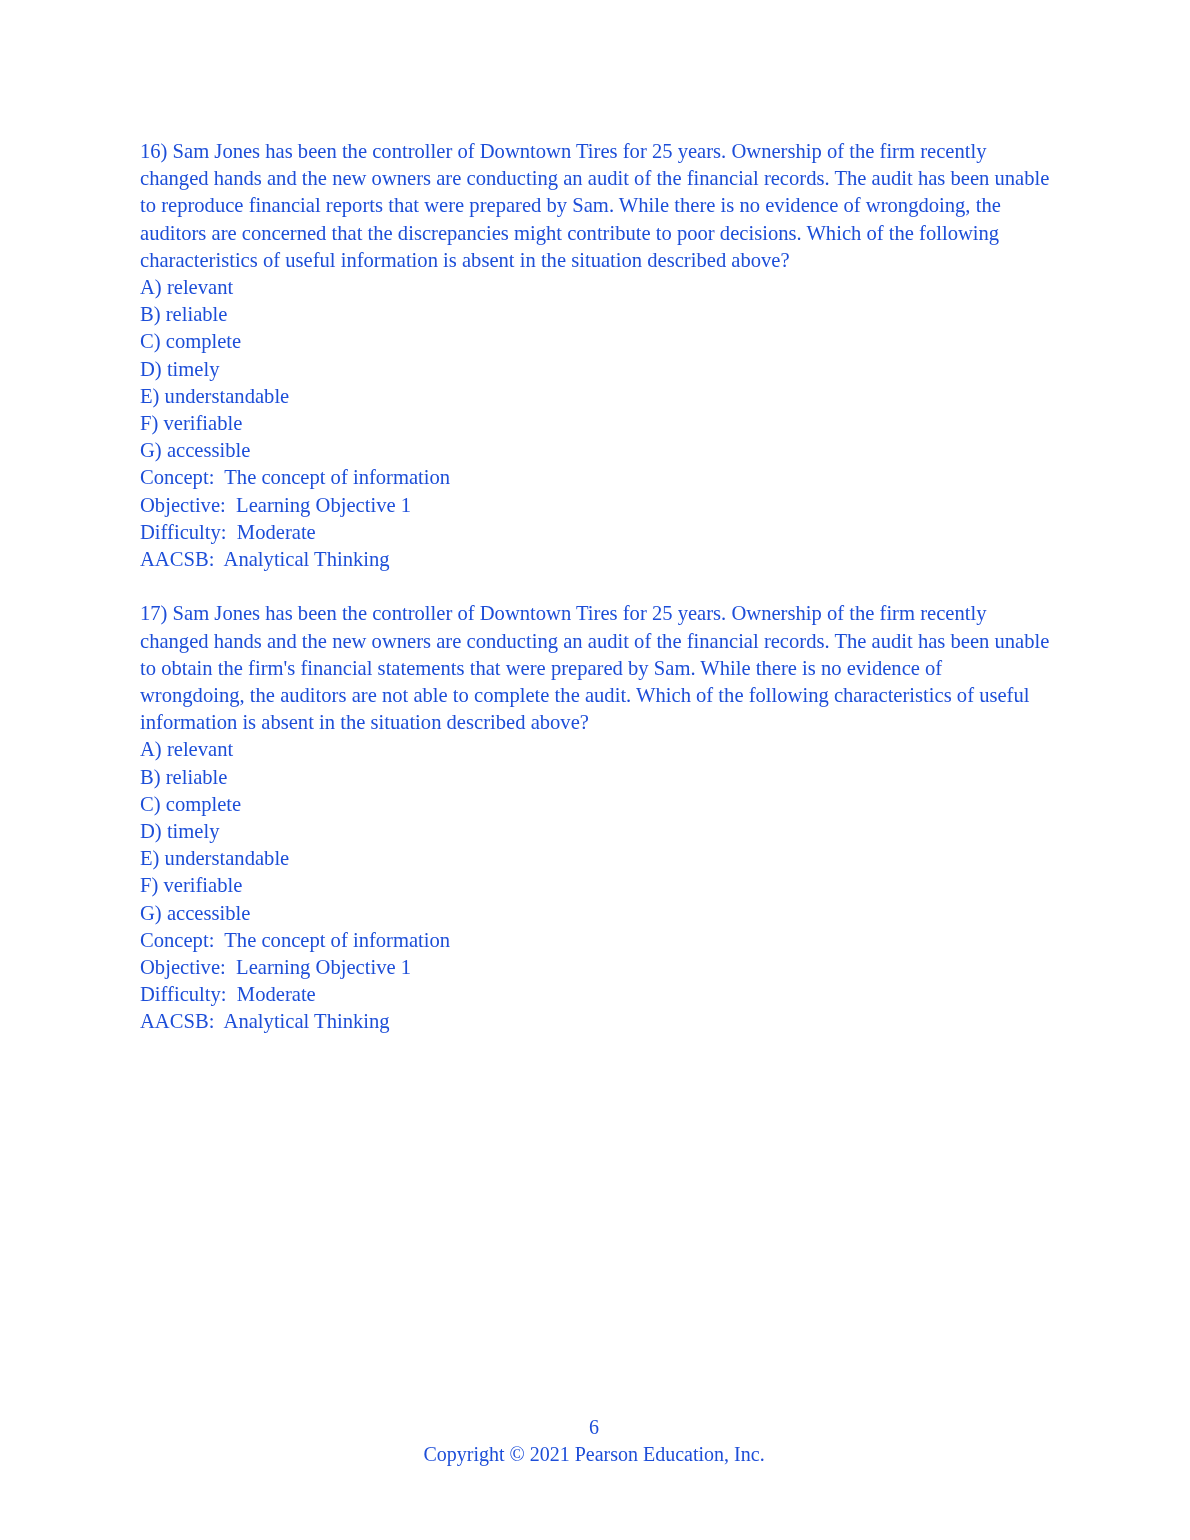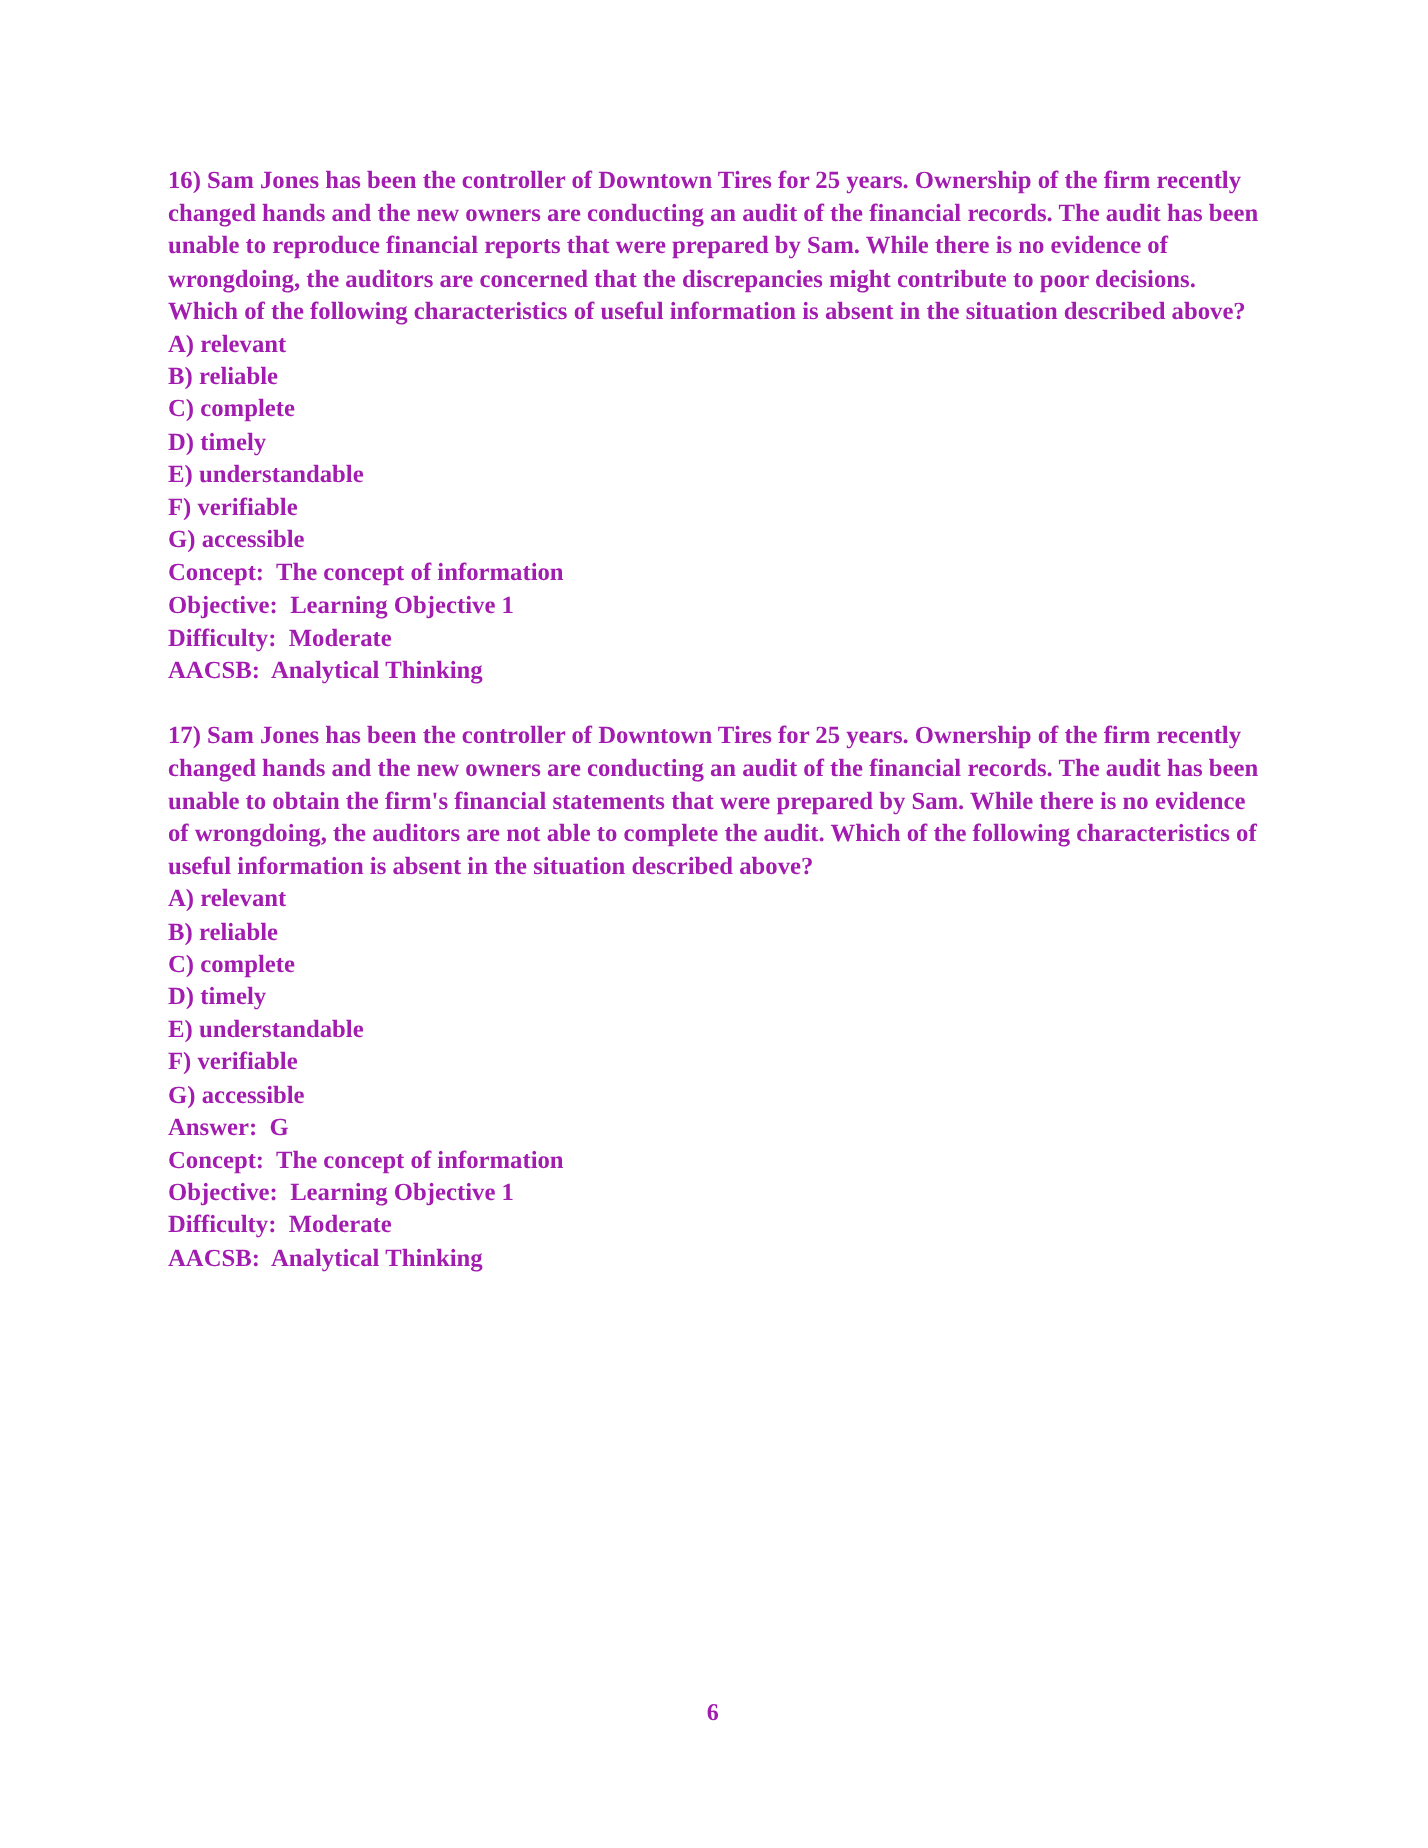--- a/index.html
+++ b/index.html
@@ -5,24 +5,23 @@
   html, body {
     margin: 0;
     padding: 0;
     background: #ffffff;
   }
   .page {
     position: relative;
     width: 1188px;
     height: 1540px;
     background: #ffffff;
-    color: #a21caf;
+    color: #1d4ed8;
     font-family: "Liberation Serif", serif;
     overflow: hidden;
-    font-weight: bold;
   }
   .content {
     position: absolute;
     left: 140px;
     top: 138px;
     width: 912px;
     font-size: 20.6px;
     line-height: 27.2px;
     text-align: left;
   }
@@ -95,30 +94,30 @@
 
   <p class="option-line">D) timely</p>
 
   <p class="option-line">E) understandable</p>
 
   <p class="option-line">F) verifiable</p>
 
   <p class="option-line">G) accessible</p>
 </div>
     <div class="meta">
-  <p class="meta-line">Answer:  G</p>
 
   <p class="meta-line">Concept:  The concept of information</p>
 
   <p class="meta-line">Objective:  Learning Objective 1</p>
 
   <p class="meta-line">Difficulty:  Moderate</p>
 
   <p class="meta-line">AACSB:  Analytical Thinking</p>
 </div>
   </div>
 </div>
 
   <div class="footer">
     <div>6</div>
+    <div>Copyright © 2021 Pearson Education, Inc.</div>
   </div>
 
 </div>
 
 </body></html>

